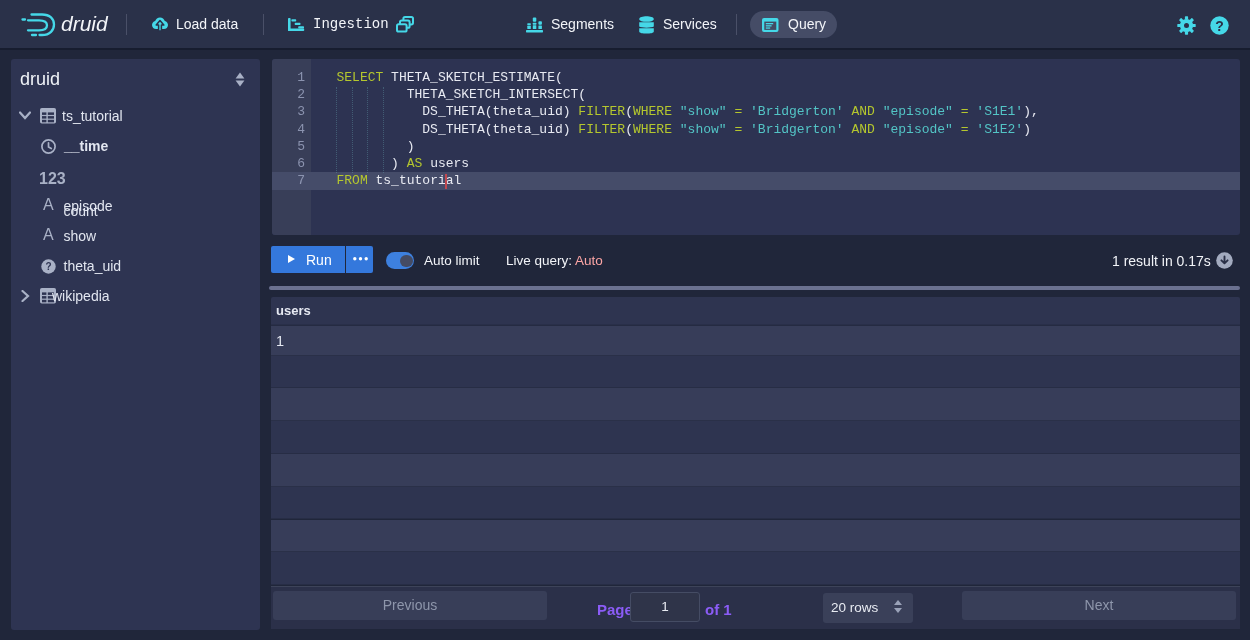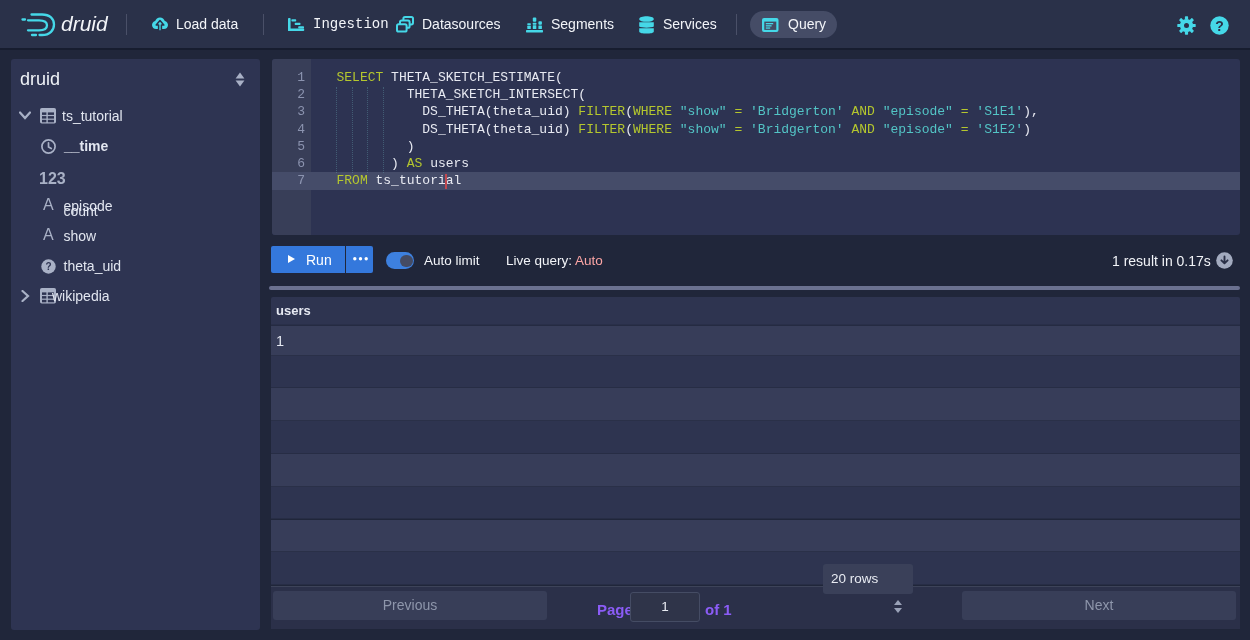--- a/index.html
+++ b/index.html
@@ -42,21 +42,21 @@
   .trow { position:absolute; left:271px; width:969px; height:32.8px; }
   .rlight { background:#373D59; box-shadow:inset 0 -1px 0 #2A3048; }
   .rdark  { background:#2E3450; box-shadow:inset 0 -1px 0 #272D45; }
   .cell { color:#E6E9F2; font-size:13px; line-height:32.8px; padding-left:5px; }
   
   #pag { left:271px; top:586px; width:969px; height:43px; background:#2B3049; border-top:1px solid #3D4359; }
   .pagbtn { position:absolute; top:590.5px; width:274px; height:29px; background:#383E58; border-radius:3px;
      color:#8E96AB; font-size:14px; text-align:center; line-height:29px; }
   .pagtext { position:absolute; color:#8b5cf6; font-size:15px; top:601px; white-space:nowrap;font-weight:bold; }
   #pageinput { position:absolute; left:630px; top:592px; width:70px; height:29.5px; background:#2F3449; border:1px solid #454C64; border-radius:3px; color:#E8EBF2; font-size:13.5px; text-align:center; line-height:28px; }
-  #rowsel { position:absolute; left:823px; top:564px; width:90px; height:29.5px; background:#3A4059; border-radius:3px; color:#E8EBF2; font-size:13.5px; line-height:29.5px; padding-left:8px; }
+  #rowsel { position:absolute; left:823px; top:593px; width:90px; height:29.5px; background:#3A4059; border-radius:3px; color:#E8EBF2; font-size:13.5px; line-height:29.5px; padding-left:8px; }
 </style>
 </head>
 <body>
 
 <div id="topbar" class="abs">
 
   <svg class="abs" style="left:19px; top:10px;" width="40" height="30" viewBox="0 0 40 30">
     <g fill="none" stroke="#45D8E8" stroke-width="2.3" stroke-linecap="round">
       <path d="M12.5,4.5 H23 C31,4.5 35,9 35,14.5 C35,20 31,25 23,25 H20.5"></path>
       <path d="M9,10.3 H20 C25.5,10.3 28,12.3 28,15.2 C28,18.1 25.5,20.3 20,20.3 H9"></path>
@@ -85,21 +85,20 @@
   </svg>
   <span class="navtext" style="left:313px;font-family:Liberation Mono, monospace;">Ingestion</span>
 
   <svg class="abs" style="left:396px; top:15.5px;" width="18" height="17" viewBox="0 0 18 17">
     <g fill="none" stroke="#45D8E8" stroke-width="2">
       <rect x="7.4" y="1" width="9.6" height="7.4" rx="1.6"></rect>
       <rect x="4" y="4.4" width="9.6" height="7.4" rx="1.6" fill="#2A3149"></rect>
       <rect x="1" y="8.2" width="9.6" height="7.4" rx="1.6" fill="#2A3149"></rect>
     </g>
   </svg>
-  <span class="navtext" style="left:422px;">Datasources</span>
 
   <svg class="abs" style="left:526px; top:16px;" width="18" height="17" viewBox="0 0 18 17">
     <g fill="#45D8E8">
       <rect x="0" y="14" width="17" height="2.4" rx="0.6"></rect>
       <rect x="1.3" y="7.3" width="3.5" height="1.9" rx="0.5"></rect>
       <rect x="1.3" y="9.7" width="3.5" height="3.3" rx="0.5"></rect>
       <rect x="6.8" y="1.4" width="3.5" height="4.3" rx="1"></rect>
       <rect x="6.8" y="6.7" width="3.5" height="2.1" rx="0.5"></rect>
       <rect x="6.8" y="9.3" width="3.5" height="3.7" rx="0.5"></rect>
       <rect x="12.4" y="5.2" width="3.5" height="3.5" rx="0.9"></rect>

